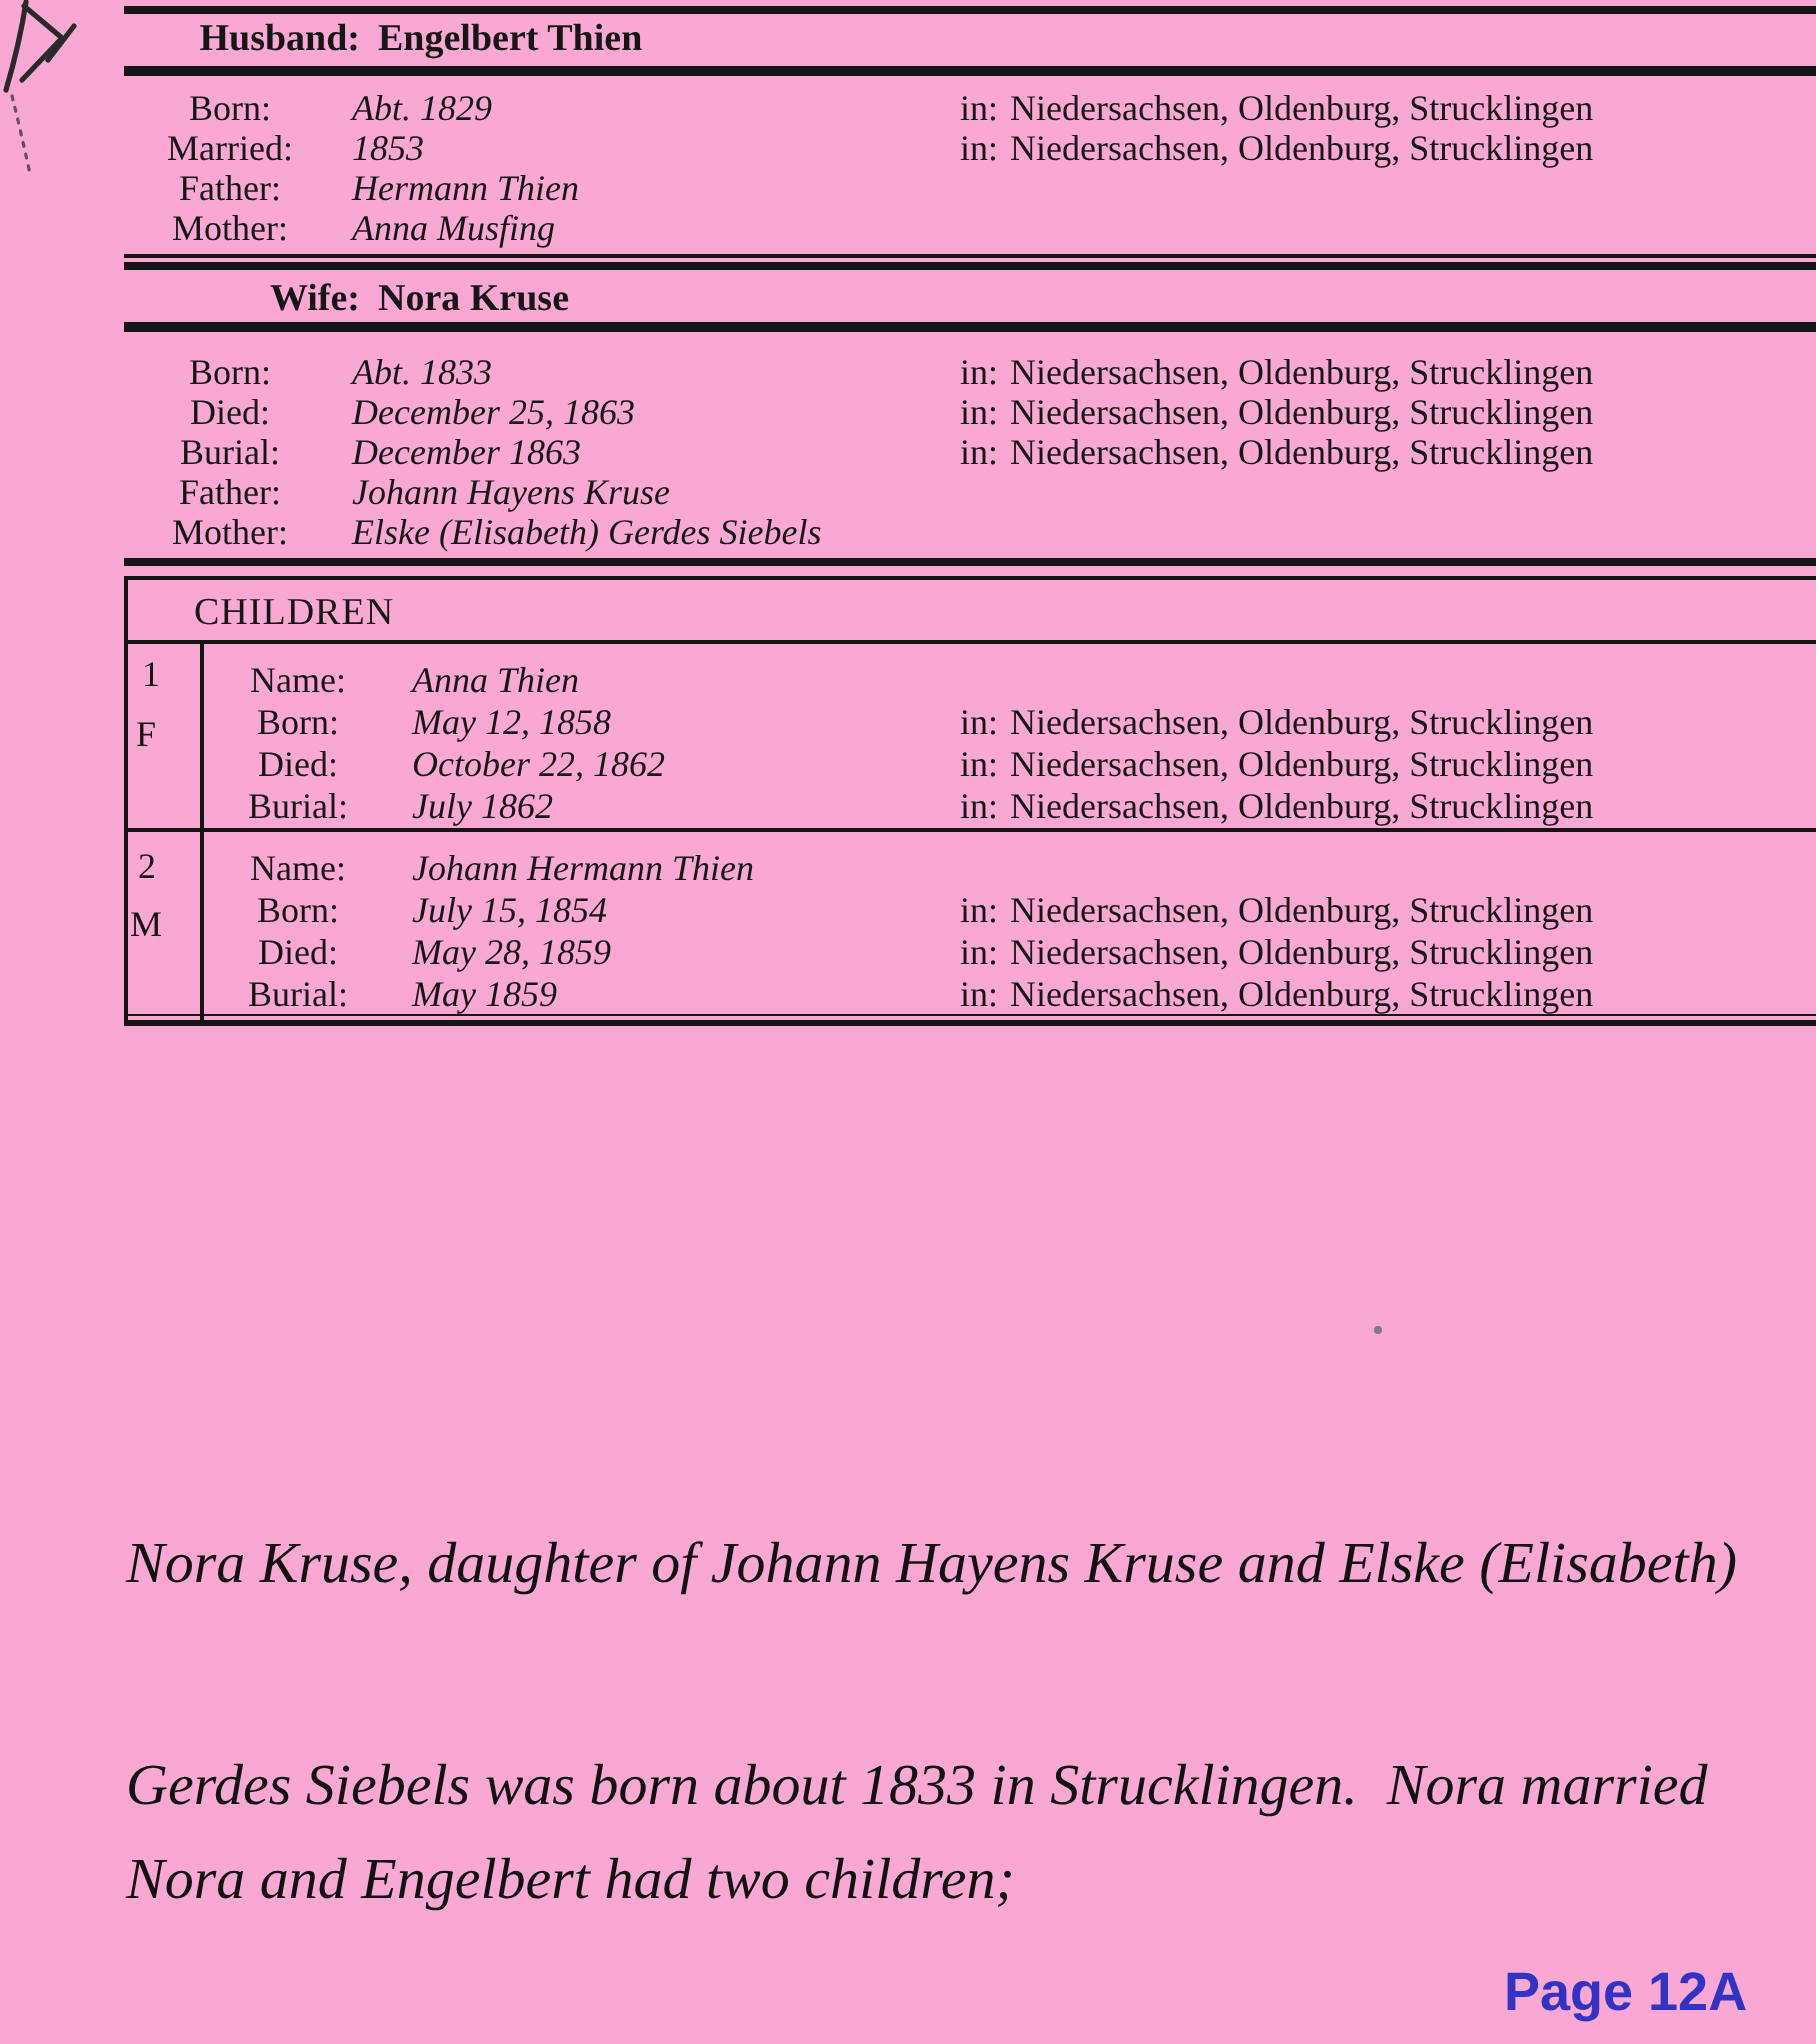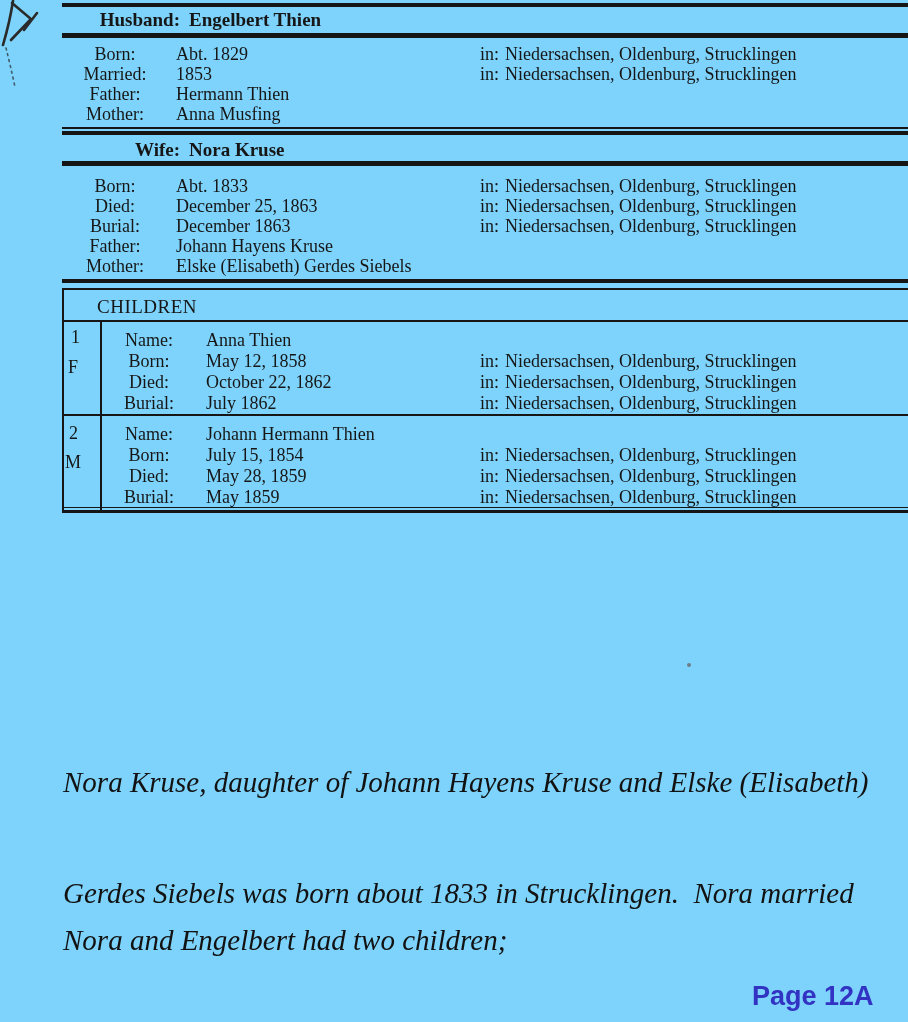--- a/index.html
+++ b/index.html
@@ -1,34 +1,34 @@
 <!DOCTYPE html>
 <html><head>
 <meta charset="utf-8">
 <style>
   html,body { margin:0; padding:0; background:#ffffff; }
   .page {
     position:relative; width:908px; height:1022px;
-    background:#7dd3fc; overflow:hidden;
+    background:#f9a8d4; overflow:hidden;
     font-family:"Liberation Serif", serif; color:#161616;
   }
   
   .hl { position:absolute; left:62px; right:0; background:#151515; }
   
   .vl { position:absolute; width:2px; background:#151515; }
 
   
   .sec-header { position:absolute; left:62px; height:22px; font-weight:bold; font-size:19px; line-height:22px; white-space:nowrap; }
   .sec-header .hdr-label { display:inline-block; width:118px; text-align:right; }
   .sec-header .hdr-name  { margin-left:9px; }
 
   
   .data-row { position:absolute; left:62px; right:0; height:20px; font-size:18px; line-height:20px; white-space:nowrap; }
   .data-row .lbl { display:inline-block; width:106px; text-align:center; }
-  .data-row .val { margin-left:8px; }
+  .data-row .val { margin-left:8px;font-style:italic; }
   .data-row .place { position:absolute; left:386px; top:0; }
   .data-row .place .in { margin-right:6px;margin-left:32px; }
 
   
   .data-row.child { left:100px; }
   .data-row.child .lbl { width:98px; }
   .data-row.child .place { left:348px; }
 
   .children-title { position:absolute; left:97px; font-weight:normal; font-size:19px; line-height:22px; letter-spacing:0.5px; }
   .child-num { position:absolute; font-size:18px; line-height:20px; }

